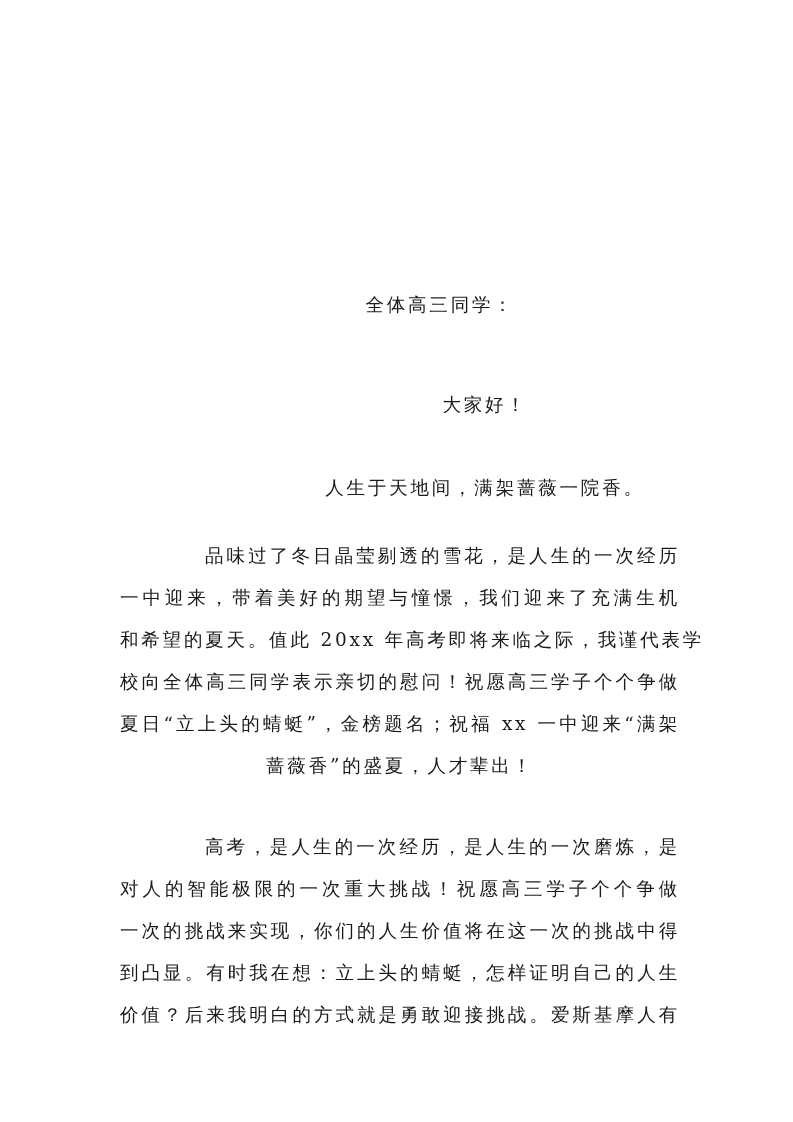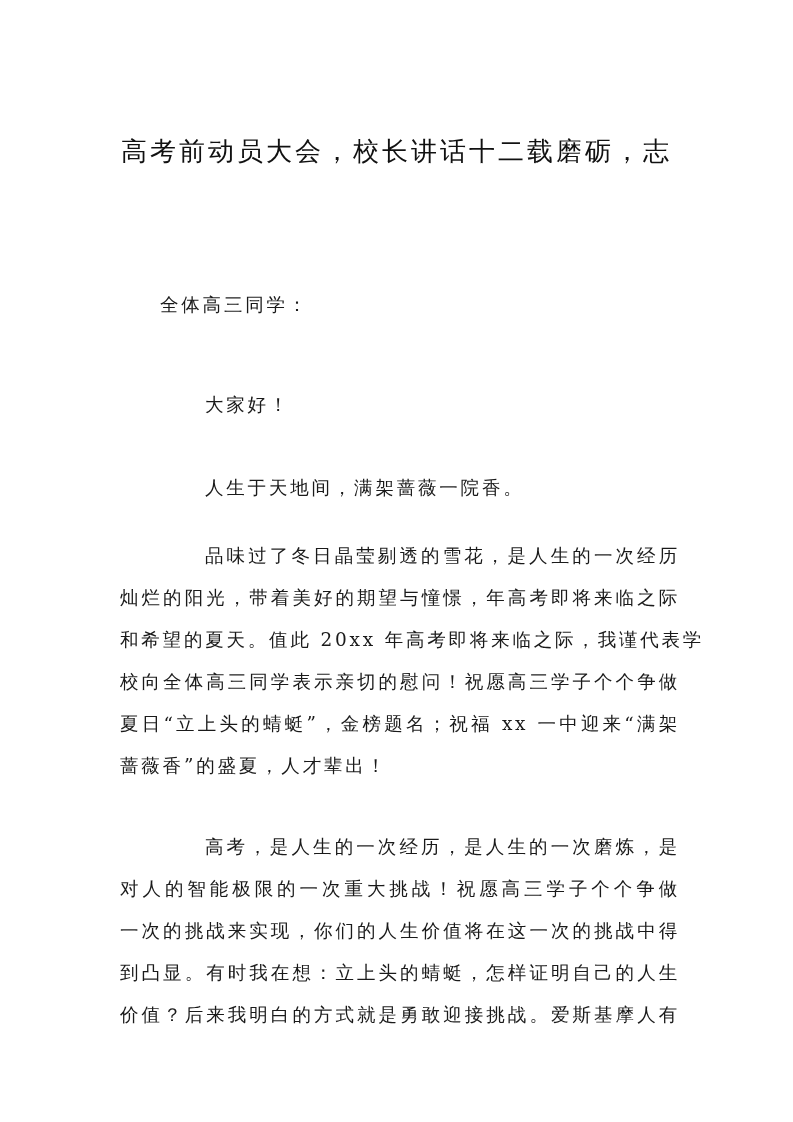--- a/index.html
+++ b/index.html
@@ -1,40 +1,39 @@
 <!DOCTYPE html>
 <html><head>
 <meta charset="utf-8">
 <style>
   html, body { margin: 0; padding: 0; background: #ffffff; }
   body { width: 793px; height: 1122px; position: relative; overflow: hidden;
          font-family: "DejaVu Serif", "Liberation Serif", serif; color: #111; }
   .title { position: absolute; left: 110px; width: 573px; top: 126px; text-align: center;
            font-size: 26px; line-height: 50px; letter-spacing: 3px; color: #111; }
   .line { position: absolute; left: 120px; width: 560px; font-size: 18.5px; letter-spacing: 2.8px;
-          white-space: nowrap; color: #1a1a1a; }
+          white-space: nowrap; color: #1a1a1a; text-align: center; }
   .salutation { left: 160px; }
   .indent { left: 205px; margin-top: 16px; }
   .just { text-align-last: justify; text-align: justify; }
 </style>
 </head>
 <body>
 
 <div>
   <div class="title">
-    <div>高考前动员大会，校长讲话十二载磨砺，志</div>
   </div>
 
   <div class="line salutation" style="top:292px">全体高三同学：</div>
   <div class="line indent" style="top:376px">大家好！</div>
   <div class="line indent" style="top:459px">人生于天地间，满架蔷薇一院香。</div>
 
   <div>
     <div class="line just" style="top:543px; left:205px; width:475px">品味过了冬日晶莹剔透的雪花，是人生的一次经历</div>
-    <div class="line just" style="top:585px">灿烂的阳光，带着美好的期望与憧憬，年高考即将来临之际</div>
+    <div class="line just" style="top:585px">一中迎来，带着美好的期望与憧憬，我们迎来了充满生机</div>
     <div class="line just" style="top:627px">和希望的夏天。值此 20xx 年高考即将来临之际，我谨代表学</div>
     <div class="line just" style="top:669px">校向全体高三同学表示亲切的慰问！祝愿高三学子个个争做</div>
     <div class="line just" style="top:711px">夏日“立上头的蜻蜓”，金榜题名；祝福 xx 一中迎来“满架</div>
     <div class="line" style="top:753px">蔷薇香”的盛夏，人才辈出！</div>
   </div>
 
   <div>
     <div class="line just" style="top:834px; left:205px; width:475px">高考，是人生的一次经历，是人生的一次磨炼，是</div>
     <div class="line just" style="top:876px">对人的智能极限的一次重大挑战！祝愿高三学子个个争做</div>
     <div class="line just" style="top:918px">一次的挑战来实现，你们的人生价值将在这一次的挑战中得</div>

